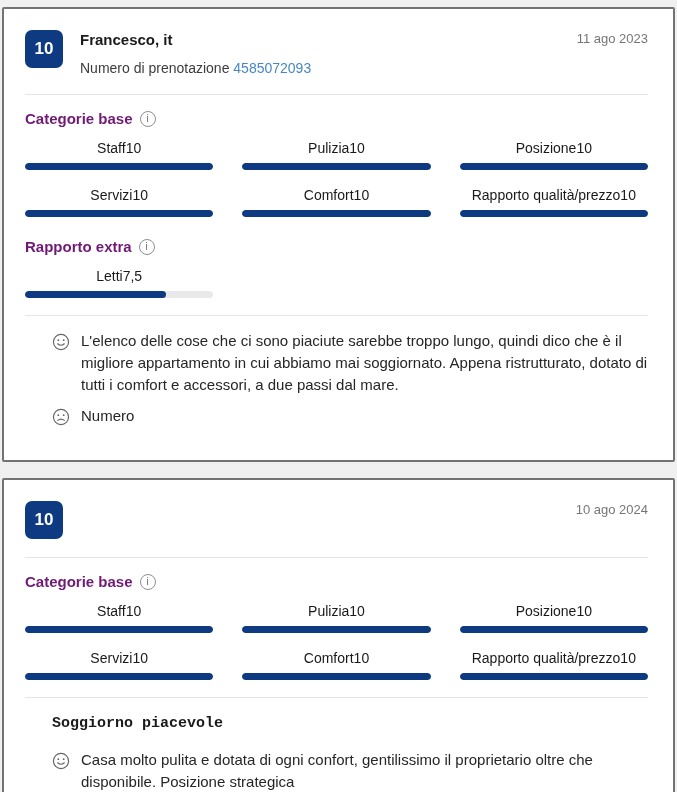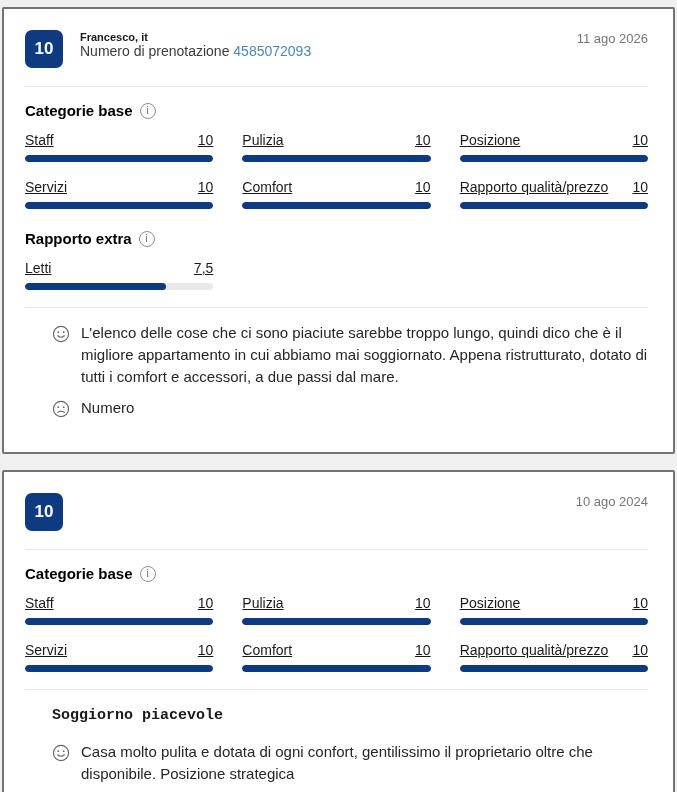--- a/index.html
+++ b/index.html
@@ -31,56 +31,55 @@
     border-radius: 7px;
     color: #ffffff;
     font-size: 17px;
     font-weight: bold;
     line-height: 38px;
     text-align: center;
     flex: 0 0 38px;
     margin-right: 17px;
   }
   .guest-info { padding-top: 1px; }
-  .guest-name { font-size: 11px; font-weight: bold; color: #1a1a1a; }
-  .booking-line { margin-top: 0; font-size: 14px; color: #3c3c3c; }
+  .guest-name { font-size: 15px; font-weight: bold; color: #1a1a1a; }
+  .booking-line { margin-top: 12px; font-size: 14px; color: #3c3c3c; }
   .booking-number { color: #4787c7; text-decoration: none; cursor: pointer; }
   .review-date { margin-left: auto; color: #767676; font-size: 13px; padding-top: 1px; }
 
   .divider { border-top: 1px solid #e6e6e6; margin: 0 25px 0 21px; }
   .divider.mt { margin-top: 17px; }
 
   
   .section { padding: 15px 25px 0 21px; }
   .section-title-row { display: flex; align-items: center; gap: 7px; margin-bottom: 13px; }
-  .section-title { font-size: 15px; font-weight: bold; color: #000000; }
+  .section-title { font-size: 15px; font-weight: bold; color: #701a75; }
   .info-icon {
     width: 16px; height: 16px;
     border: 1px solid #8f8f8f;
     border-radius: 50%;
     color: #6b6b6b;
     font-size: 10px;
     line-height: 14px;
     text-align: center;
     display: inline-block;
     cursor: pointer;
   }
   .cat-grid {
     display: grid;
     grid-template-columns: repeat(3, 1fr);
     column-gap: 29px;
     row-gap: 17px;
   }
   .cat-row {
     display: flex;
-    justify-content: space-between;
+    justify-content: center;
     font-size: 14px;
     color: #1a1a1a;
     margin-bottom: 7px;
-    text-decoration: underline;
   }
   .bar-track { height: 7px; background: #e9e9e9; border-radius: 4px; overflow: hidden; }
   .bar-fill { height: 100%; background: #0d3a80; border-radius: 4px; width: 0; }
 
   
   .review-body { padding: 14px 25px 24px 21px; margin-left: 27px; }
   .review-title { font-size: 15px; font-weight: bold; margin: 3px 0 17px; color: #1a1a1a; font-family: Liberation Mono, monospace; }
   .comment-row { display: flex; gap: 11px; margin-bottom: 9px; }
   .comment-icon { flex: 0 0 18px; margin-top: 3px; }
   .comment-text { font-size: 15px; line-height: 22px; color: #262626; }
@@ -99,21 +98,21 @@
 <section class="card first">
   <div class="card-header">
     <div class="score-badge">10</div>
     <div class="guest-info">
       <div class="guest-name">Francesco, it</div>
       <div class="booking-line">
         <span>Numero di prenotazione</span>
         <a class="booking-number">4585072093</a>
       </div>
     </div>
-    <div class="review-date">11 ago 2026</div>
+    <div class="review-date">11 ago 2023</div>
   </div>
 
   <div class="divider"></div>
 
   <div class="section">
     <div class="section-title-row">
       <span class="section-title">Categorie base</span>
       <span class="info-icon">i</span>
     </div>
     <div class="cat-grid">

